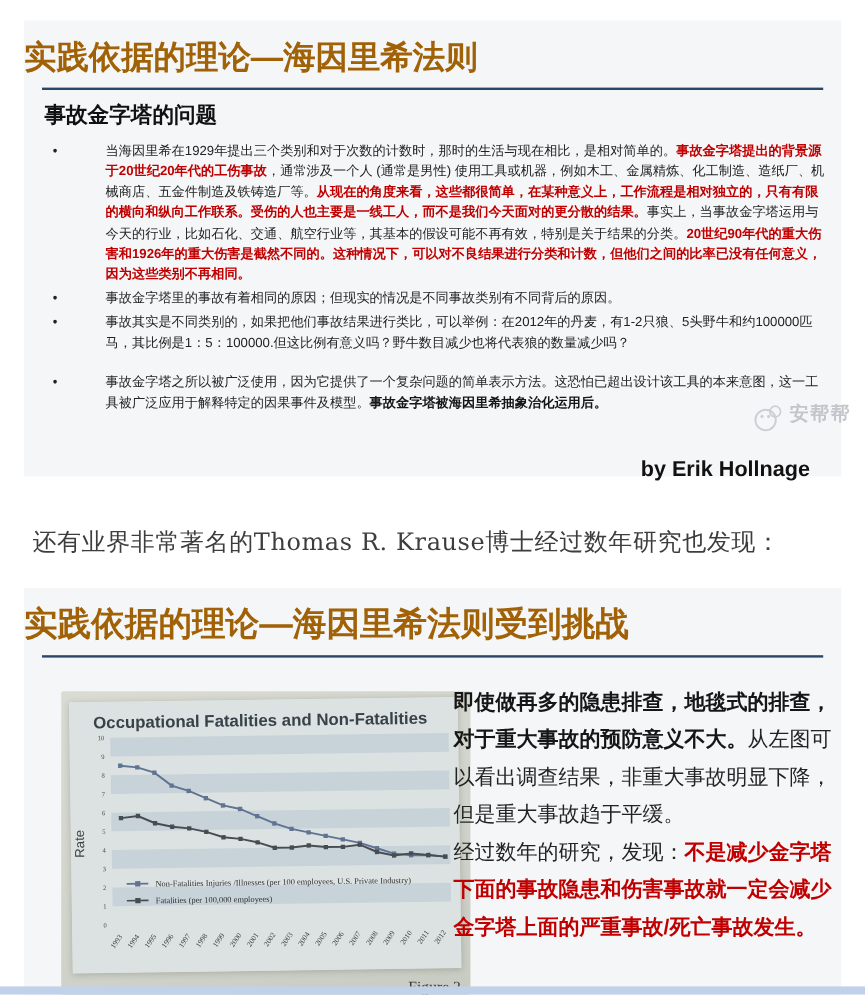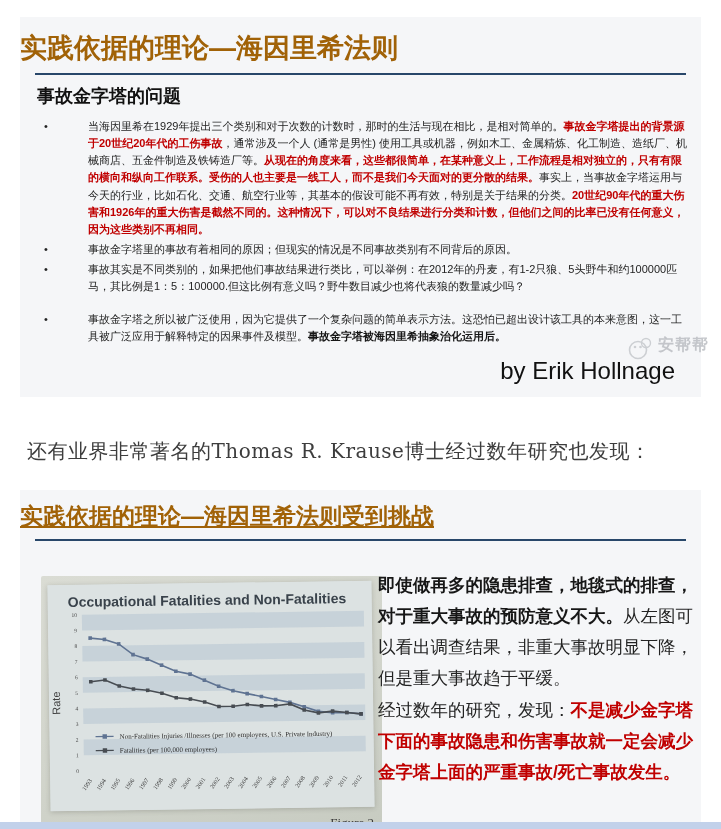--- a/index.html
+++ b/index.html
@@ -6,43 +6,43 @@
   body{
     width:721px;height:829px;position:relative;overflow:hidden;
     background:#ffffff;
     font-family:"Liberation Sans",sans-serif;
   }
   .slide{position:absolute;left:20px;width:681px;background:#f5f6f8;}
   #slide1{top:17px;height:380px;}
   #slide2{top:490px;height:339px;}
   .slide-title{text-align:left;font-weight:700;color:#a16207;margin:0;}
   #slide1 .slide-title{font-size:27px;padding-top:13px;}
-  #slide2 .slide-title{font-size:23px;padding-top:11px;text-decoration:underline;}
+  #slide2 .slide-title{font-size:28px;padding-top:11px;}
   .title-rule{border:none;border-top:2px solid #28476a;margin:7px 15px 0 15px;}
   .subtitle{font-size:18px;font-weight:700;color:#111;margin:9px 0 0 17px;}
   .bullets{margin:10px 14px 0 22px;font-size:11px;line-height:1.56;color:#232323;}
   .bullet{position:relative;padding-left:46px;margin-bottom:3px;}
   .bullet::before{content:"•";position:absolute;left:2px;top:0;color:#222;}
   .bullet.gap{margin-top:15px;}
   .seg.plain{color:#232323;}
   .seg.red{color:#c00000;font-weight:600;}
   .seg.redbold{color:#c00000;font-weight:700;}
   .seg.bold{color:#161616;font-weight:700;}
-  .byline{position:absolute;right:26px;top:340px;font-size:24px;font-weight:400;color:#111;}
+  .byline{position:absolute;right:26px;top:364px;font-size:18px;font-weight:700;color:#111;}
   .watermark{
     position:absolute;right:-8px;top:318px;display:flex;gap:1px;
     color:#b7babf;font-weight:700;font-size:16px;opacity:.8;letter-spacing:1px;pointer-events:none;
   }
   .interlude{
     position:absolute;left:27px;top:438px;width:670px;
     font-family:"DejaVu Serif","Liberation Serif",serif;
     font-size:20px;color:#3d3d3d;letter-spacing:0.5px;
   }
   .photo{
-    position:absolute;left:21px;top:86px;width:341px;height:253px;
+    position:absolute;left:31px;top:86px;width:341px;height:253px;
     background:linear-gradient(160deg,#dadcd4 0%,#d1d4cb 55%,#c7cbc1 100%);
     overflow:hidden;border-radius:2px;
   }
   .panel{
     position:absolute;left:8px;top:7px;width:324px;height:226px;
     background:#dce2e2;transform:rotate(-0.8deg);
     box-shadow:0 1px 5px rgba(60,60,50,.25);
   }
   .figcaption{
     position:absolute;right:8px;bottom:0px;

